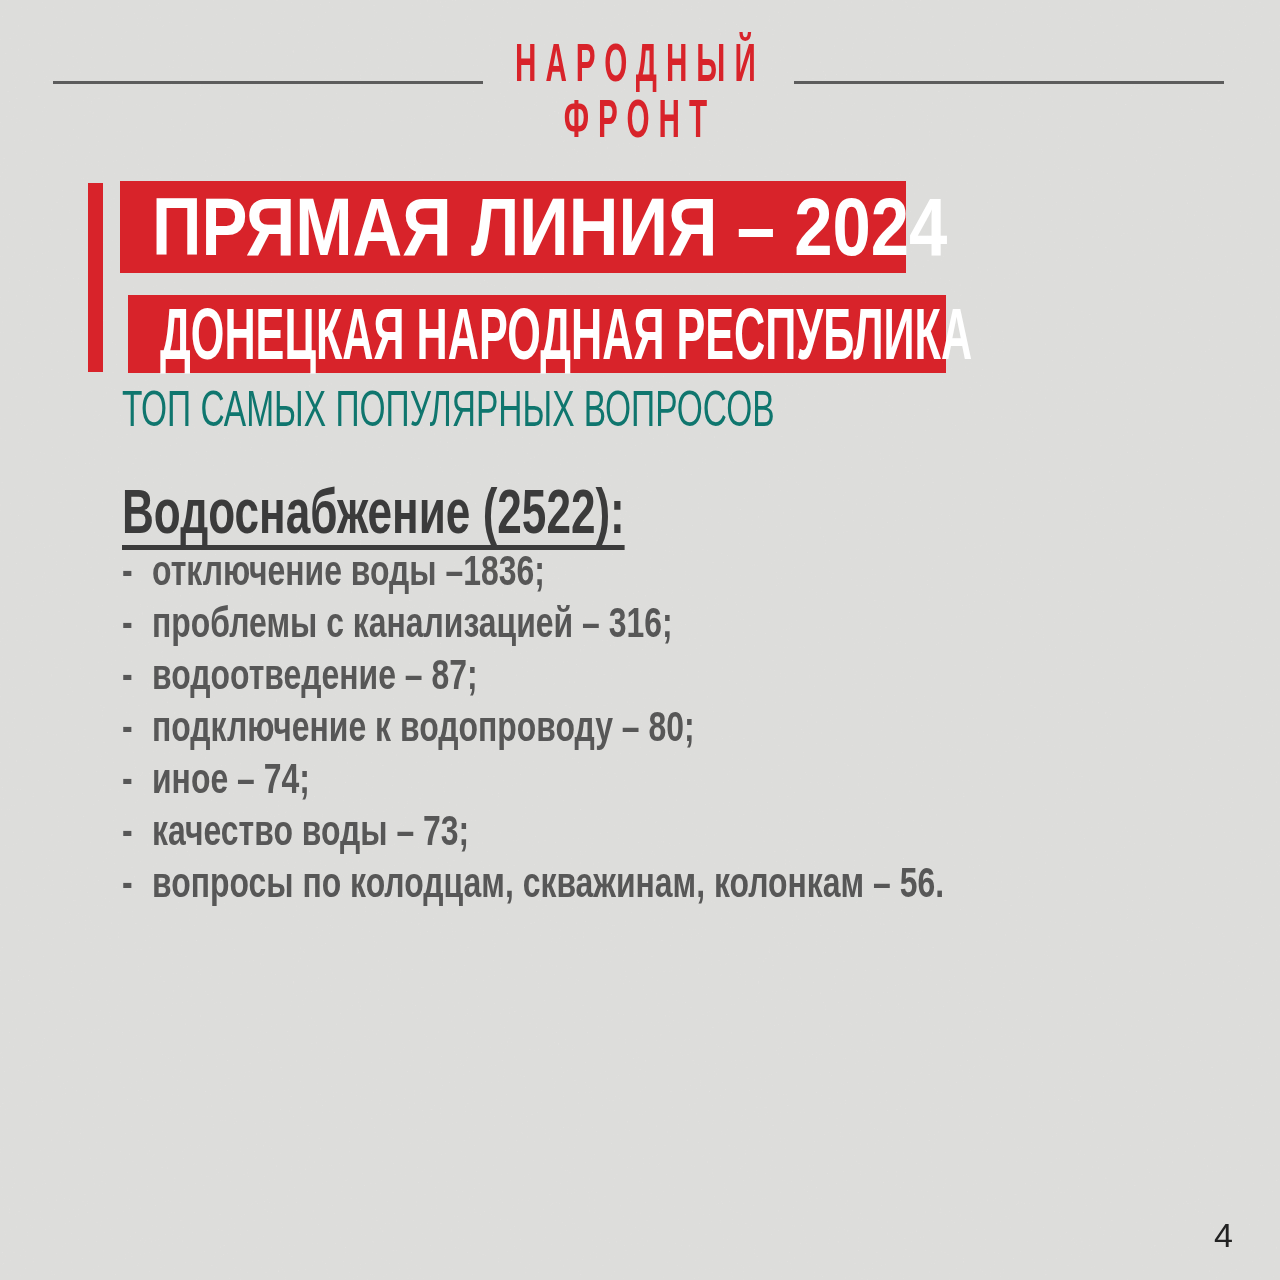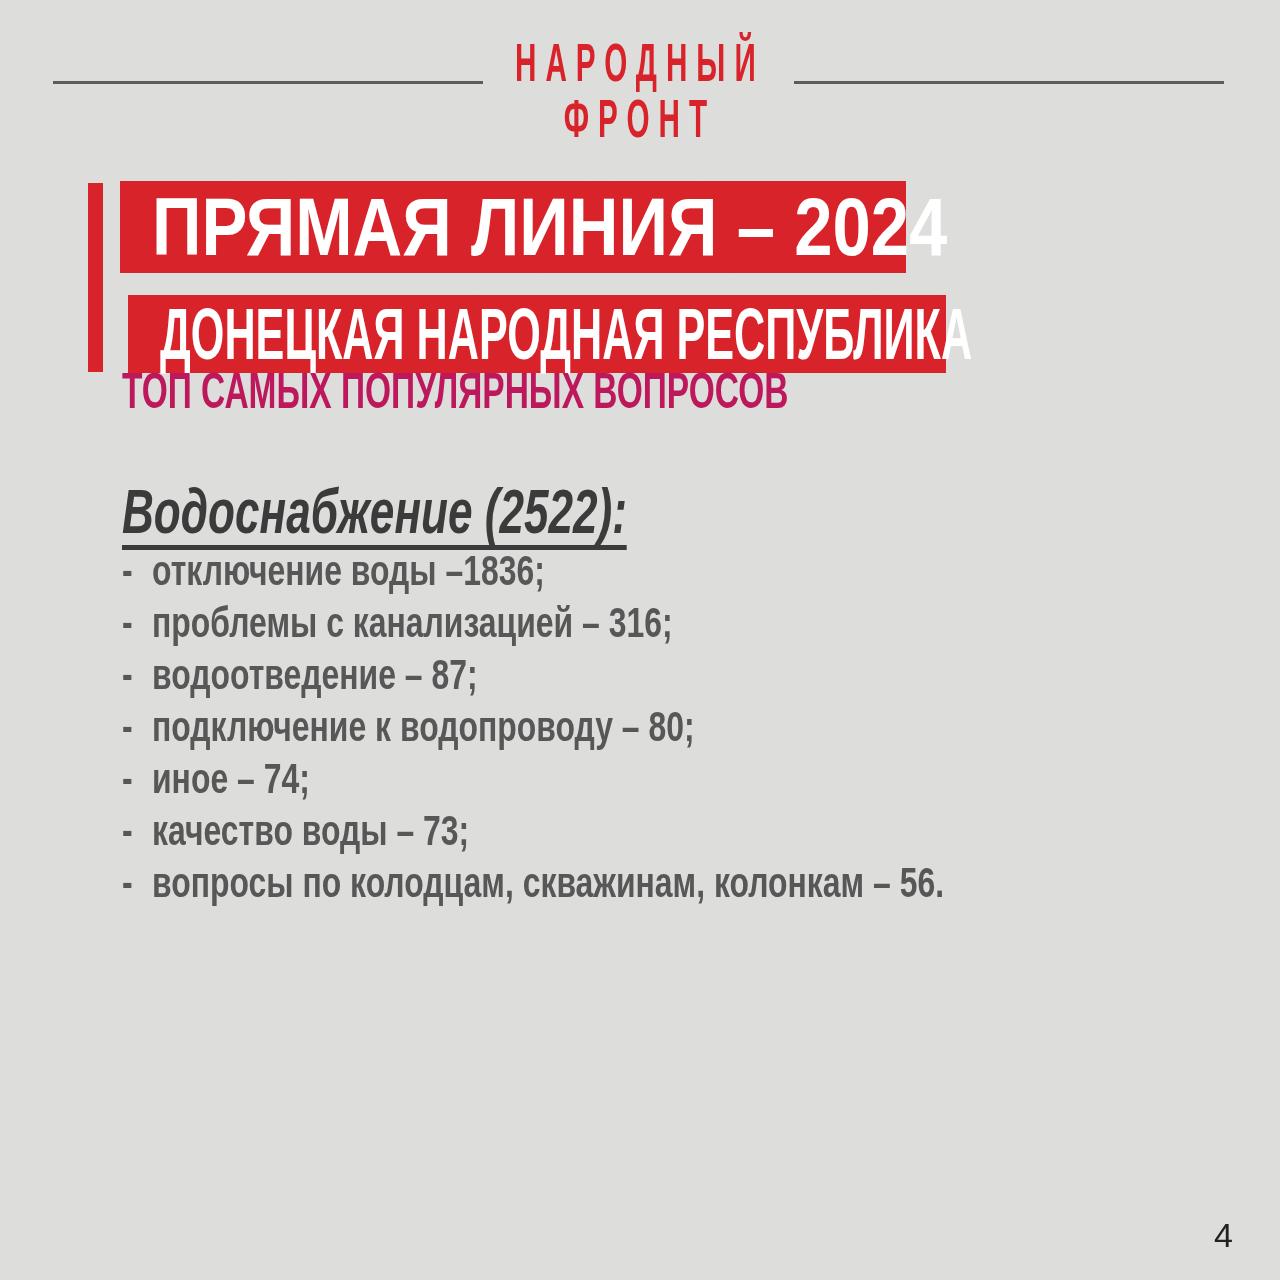--- a/index.html
+++ b/index.html
@@ -29,25 +29,25 @@
   
   .accent-bar{position:absolute;left:88px;top:183px;width:15px;height:189px;background:#d8232a;}
   .banner{position:absolute;background:#d8232a;color:#ffffff;
           display:flex;align-items:center;box-sizing:border-box;}
   .banner-title{left:120px;top:181px;width:786px;height:92px;padding-left:32px;}
   .banner-title .cond{font-size:82px;font-weight:bold;transform:scaleX(0.84);}
   .banner-region{left:128px;top:295px;width:818px;height:78px;padding-left:32px;}
   .banner-region .cond{font-size:72px;font-weight:bold;transform:scaleX(0.60);}
 
   
-  .subtitle{position:absolute;left:122px;top:366px;color:#be185d;font-weight:bold;}
+  .subtitle{position:absolute;left:122px;top:384px;color:#0f766e;font-weight:normal;}
   .subtitle .cond{font-size:50px;line-height:50px;transform:scaleX(0.67);}
 
   
-  .heading{position:absolute;left:122px;top:480px;color:#3b3b3b;font-weight:bold;font-style:italic;}
+  .heading{position:absolute;left:122px;top:480px;color:#3b3b3b;font-weight:bold;}
   .heading .cond{font-size:63px;line-height:63px;transform:scaleX(0.70);
                  border-bottom:5px solid #3b3b3b;padding-bottom:2px;}
 
   
   .list{position:absolute;left:122px;top:545px;color:#575757;font-weight:bold;}
   .item{height:52px;display:flex;align-items:center;}
   .item .dash-cell{width:30px;flex:0 0 30px;}
   .item .dash-cell .cond{font-size:42px;transform:scaleX(0.76);}
   .item .item-text{font-size:42px;transform:scaleX(0.76);}
 

